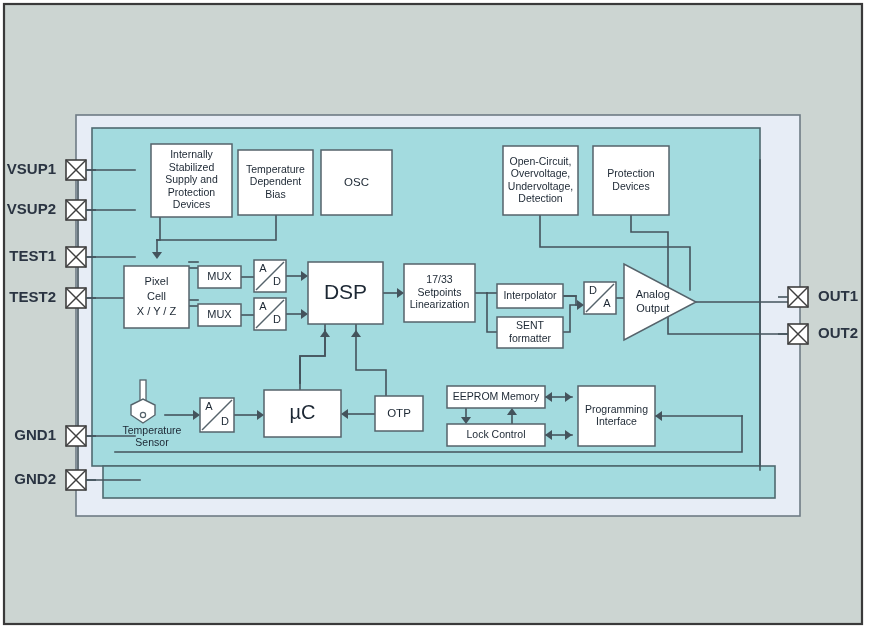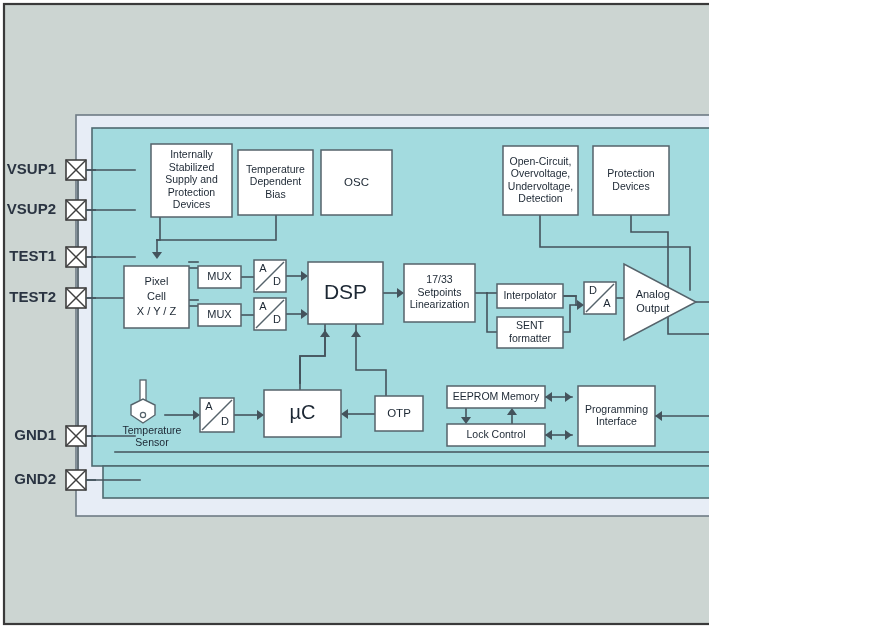--- a/index.html
+++ b/index.html
@@ -1,17 +1,17 @@
 <!DOCTYPE html>
 <html><head>
 <meta charset="utf-8">
 <style>
   html,body{margin:0;padding:0;background:#fff;}
   body{font-family:"Liberation Sans", sans-serif;}
-  #stage{position:relative;width:709px;height:630px;overflow:hidden;background:#ffffff;}
+  #stage{position:relative;width:869px;height:630px;overflow:hidden;background:#ffffff;}
   #diagram{position:absolute;left:0;top:0;width:869px;height:630px;}
   .blk-text{font-family:"Liberation Sans", sans-serif;fill:#1c2733;text-anchor:middle;dominant-baseline:middle;}
   .pin-label{font-family:"Liberation Sans", sans-serif;font-weight:bold;font-size:15px;fill:#2a3442;dominant-baseline:middle;}
 </style>
 </head>
 <body>
 
 <div id="stage">
   <svg id="diagram" viewBox="0 0 869 630">
     <g id="frames-layer">

